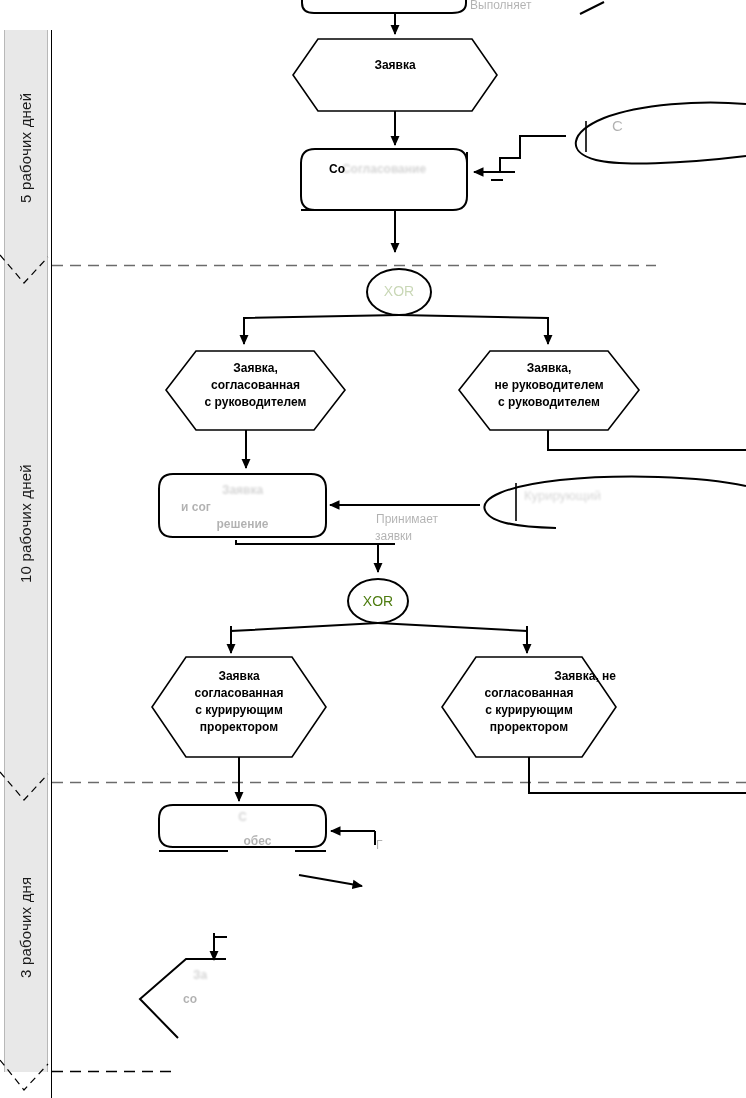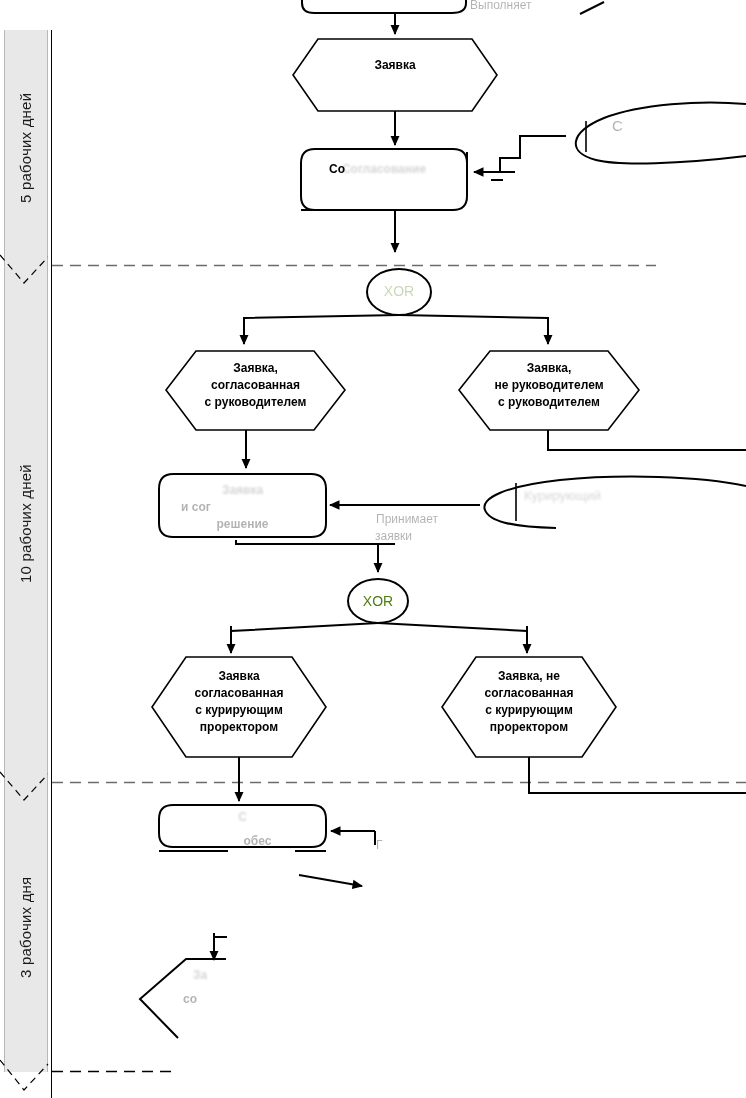--- a/index.html
+++ b/index.html
@@ -235,21 +235,21 @@
   <div class="edge-label faded" style="left:376px; top:512px;">Принимает</div>
   <div class="edge-label faded" style="left:375px; top:529px;">заявки</div>
 
   <div class="xor-text" style="left:348px; top:593px; width:60px;">XOR</div>
 
   <div class="node-text" style="left:152px; top:668px; width:174px;">Заявка</div>
   <div class="node-text" style="left:152px; top:685px; width:174px;">согласованная</div>
   <div class="node-text" style="left:152px; top:702px; width:174px;">с курирующим</div>
   <div class="node-text" style="left:152px; top:719px; width:174px;">проректором</div>
 
-  <div class="node-text" style="left:442px; top:668px; width:174px;">Заявка, не</div>
+  <div class="node-text" style="left:442px; top:668px; width:174px;text-align:right;">Заявка, не</div>
   <div class="node-text" style="left:442px; top:685px; width:174px;">согласованная</div>
   <div class="node-text" style="left:442px; top:702px; width:174px;">с курирующим</div>
   <div class="node-text" style="left:442px; top:719px; width:174px;">проректором</div>
 
   <div class="node-text faded-strong" style="left:159px; top:809px; width:167px;">С</div>
   <div class="node-text faded" style="left:174px; top:833px; width:167px;">обес</div>
 
   <div class="edge-label faded" style="left:376px; top:838px;">Г</div>
 
   <div class="node-text faded-strong" style="left:140px; top:967px; width:120px;">За</div>

